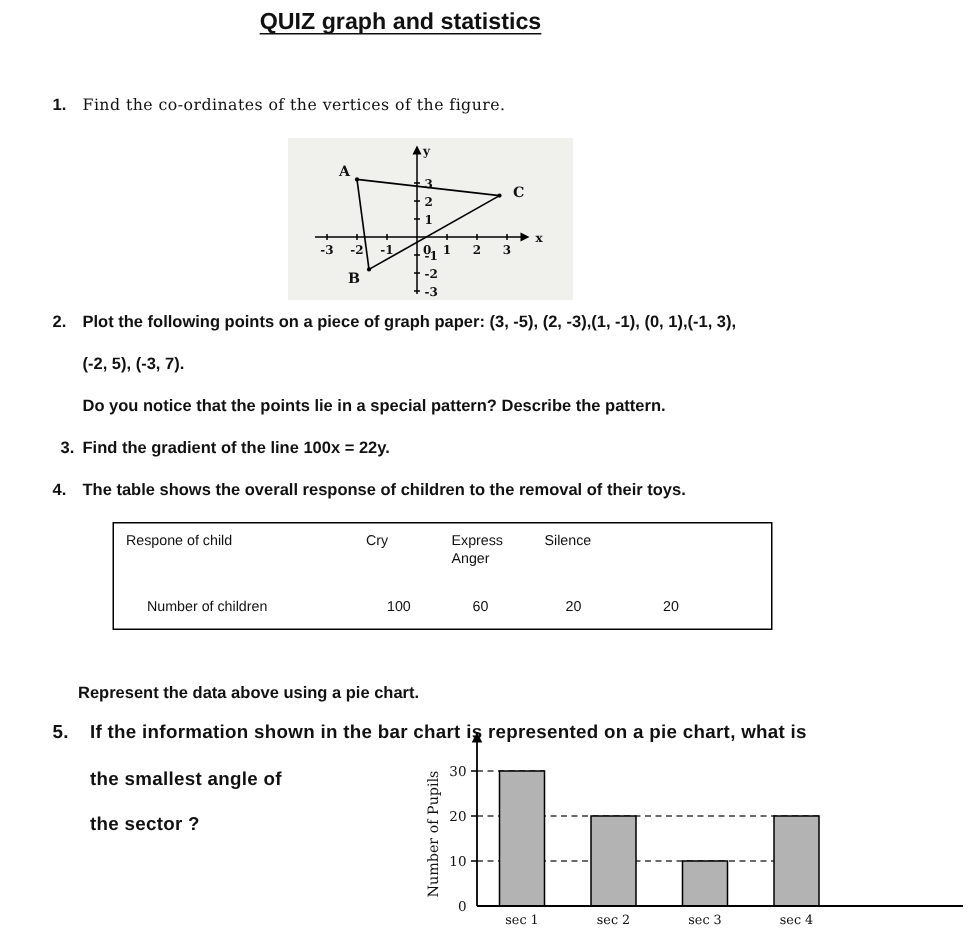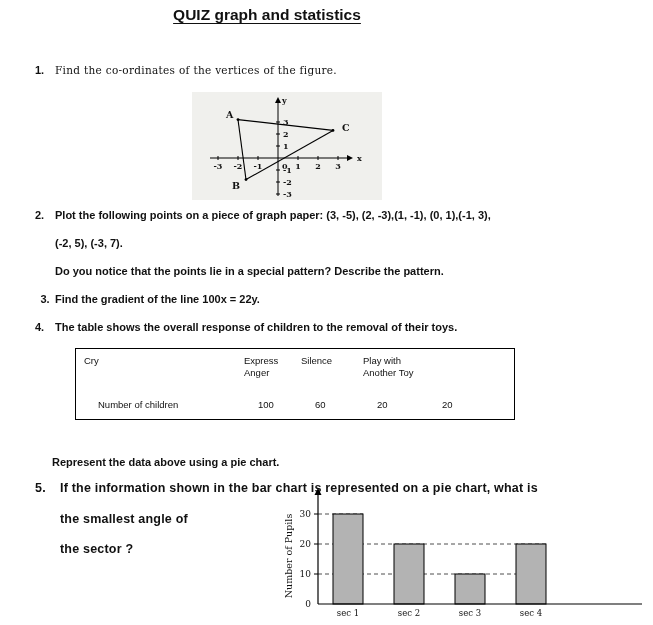--- a/index.html
+++ b/index.html
@@ -98,24 +98,24 @@
 <div class="abs qline" style="left:35px;top:293px;text-align:center;">
   <span class="num">3.</span><span>Find the gradient of the line 100x = 22y.</span>
 </div>
 
 <div class="abs qline" style="left:35px;top:321px;">
   <span class="num">4.</span><span>The table shows the overall response of children to the removal of their toys.</span>
 </div>
 
 <div class="resp-table">
   <div class="tr head">
+    <div class="td">Respone of child</div>
     <div class="td">Cry</div>
     <div class="td">Express Anger</div>
     <div class="td">Silence</div>
-    <div class="td">Play with Another Toy</div>
   </div>
   <div class="tr body">
     <div class="td">Number of children</div>
     <div class="td">100</div>
     <div class="td">60</div>
     <div class="td">20</div>
     <div class="td">20</div>
   </div>
 </div>
 

